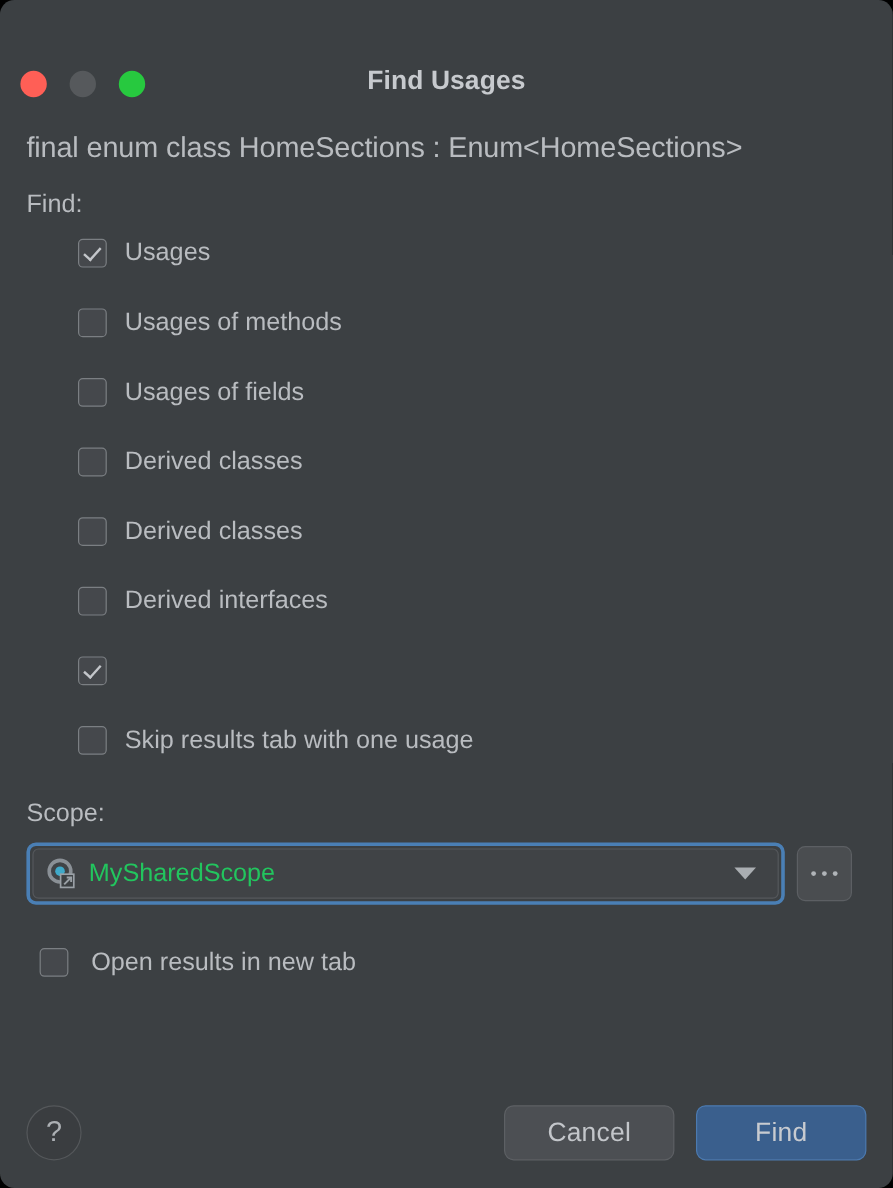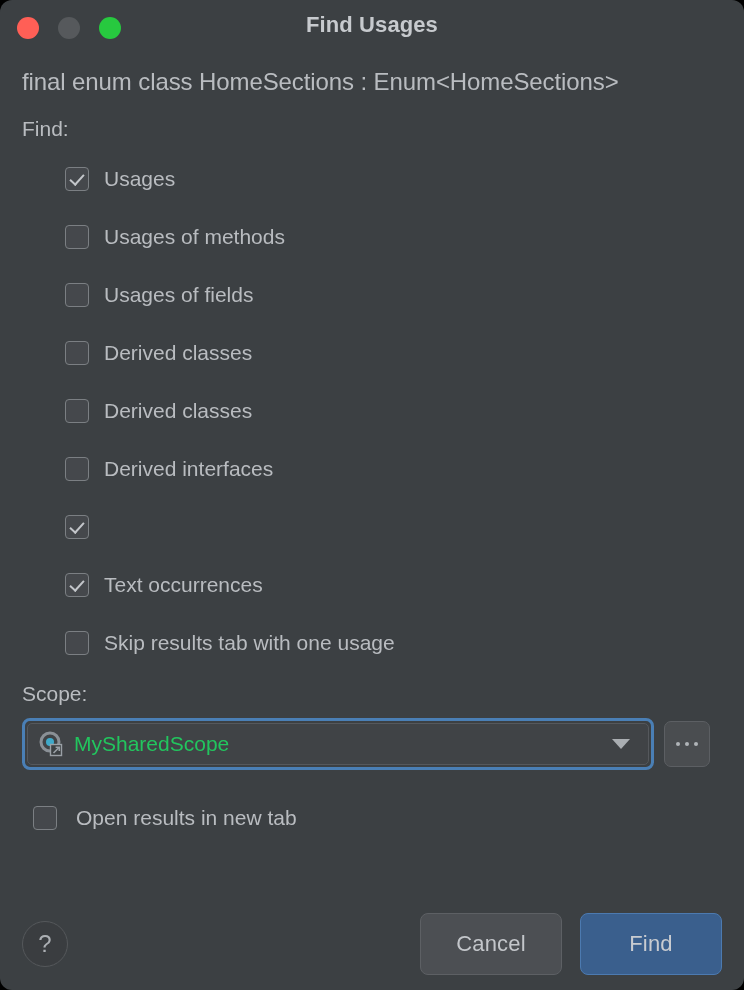--- a/index.html
+++ b/index.html
@@ -25,20 +25,21 @@
     border-radius: 12px;
     box-sizing: border-box;
     overflow: hidden;
   }
 
   
   .titlebar {
     position: relative;
     height: 58px;
     width: 100%;
+    margin-top: 42px;
   }
   .traffic {
     position: absolute;
     left: 17px;
     top: 17px;
     display: flex;
     gap: 19px;
     align-items: center;
   }
   .light {
@@ -82,21 +83,21 @@
     color: #b9bcc0;
     margin-top: 21px;
   }
 
   
   .cb-list {
     margin-top: 16px;
   }
   .cb-row {
     display: flex;
-    align-items: flex-end;
+    align-items: flex-start;
     height: 34px;
     margin-bottom: 24px;
     padding-left: 43px;
   }
   .cb-row:last-child { margin-bottom: 0; }
 
   .cbox {
     width: 24px;
     height: 24px;
     box-sizing: border-box;
@@ -233,21 +234,21 @@
     display: flex;
     align-items: center;
     justify-content: center;
     color: #acb0b4;
     font-size: 24px;
     box-sizing: border-box;
   }
   .footer-spacer { flex: 1 1 auto; }
 
   .btn {
-    height: 62px;
+    height: 46px;
     min-width: 142px;
     box-sizing: border-box;
     border-radius: 8px;
     font-size: 22px;
     display: flex;
     align-items: center;
     justify-content: center;
     letter-spacing: 0.2px;
   }
   .btn-cancel {
@@ -311,24 +312,20 @@
 
       <div class="cb-row">
         <span class="cbox"></span>
         <span class="cb-label">Derived interfaces</span>
       </div>
 
       <div class="cb-row">
         <span class="cbox checked"></span>
       </div>
 
-      <div class="cb-row">
-        <span class="cbox checked"></span>
-        <span class="cb-label">Text occurrences</span>
-      </div>
 
       <div class="cb-row">
         <span class="cbox"></span>
         <span class="cb-label">Skip results tab with one usage</span>
       </div>
 
     </div>
 
     <div class="scope-label">Scope:</div>
 

